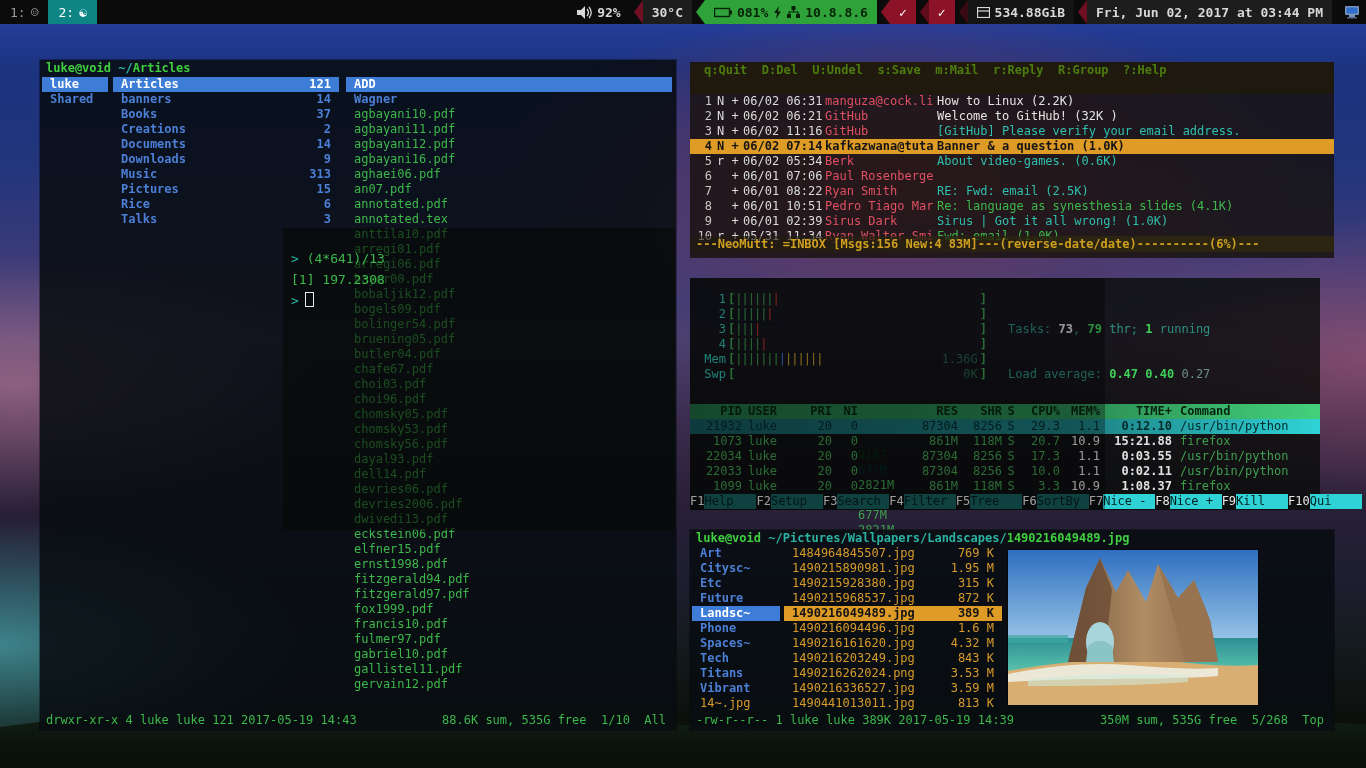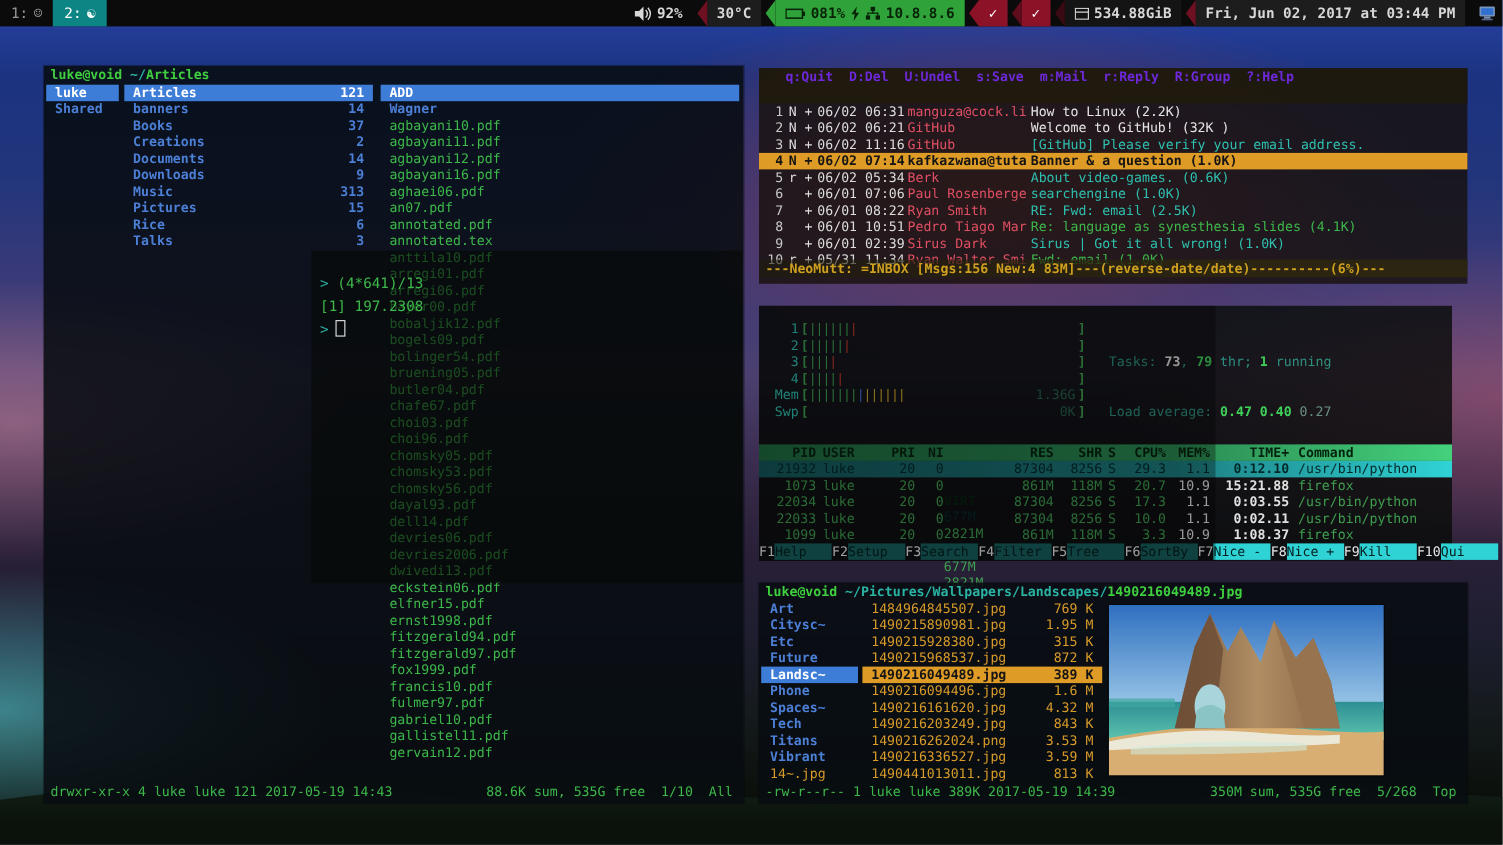--- a/index.html
+++ b/index.html
@@ -58,22 +58,22 @@
                justify-content:space-between; padding:0 10px 0 6px; color:#3db84a; white-space:pre; }
 
   
   #calcwin { left:283px; top:228px; width:392px; height:302px; background:rgba(6,10,6,.62);
              z-index:30; padding:20px 8px; font-size:13px; line-height:21px; color:#3db84a; }
   #calcwin .prompt { color:#2ab3a3; }
   .cursor { display:inline-block; width:9px; height:15px; border:1px solid #e8e8e8; vertical-align:-2px; margin-left:6px; }
 
   
   #muttwin { left:690px; top:62px; width:644px; height:196px; background:rgba(22,16,10,.80); }
-  .mutt-help { height:32px; line-height:16px; background:rgba(32,26,12,.85); color:#6d28d9;
-               font-weight:bold; padding-left:24px; white-space:pre; }
+  .mutt-help { height:32px; line-height:16px; background:rgba(32,26,12,.85); color:#4d7c0f;
+               font-weight:bold; padding-left:14px; white-space:pre; }
   .mrow { height:15px; display:flex; white-space:pre; color:#dcdcdc; }
   .mrow .num { width:22px; text-align:right; margin-right:5px; color:#c8c8c8; }
   .mrow .flg { width:26px; }
   .mrow .dat { width:82px; }
   .mrow .frm { width:112px; overflow:hidden; color:#e04f63; }
   .mrow .subj { flex:1; overflow:hidden; color:#dcdcdc; }
   .mrow.s-teal .subj { color:#2fbfae; }
   .mrow.s-green .subj { color:#3db84a; }
   .mrow.s-white .subj { color:#e4e4e4; }
   .mrow.sel { background:#de9b26; font-weight:bold; }
@@ -307,21 +307,20 @@
         <span class="dat">06/02 05:34</span>
         <span class="frm">Berk</span>
         <span class="subj">About video-games. (0.6K)</span>
       </div>
 
       <div class="mrow s-teal">
         <span class="num">6</span>
         <span class="flg">  +</span>
         <span class="dat">06/01 07:06</span>
         <span class="frm">Paul Rosenberge</span>
-        <span class="subj">searchengine (1.0K)</span>
       </div>
 
       <div class="mrow s-teal">
         <span class="num">7</span>
         <span class="flg">  +</span>
         <span class="dat">06/01 08:22</span>
         <span class="frm">Ryan Smith</span>
         <span class="subj">RE: Fwd: email (2.5K)</span>
       </div>
 

